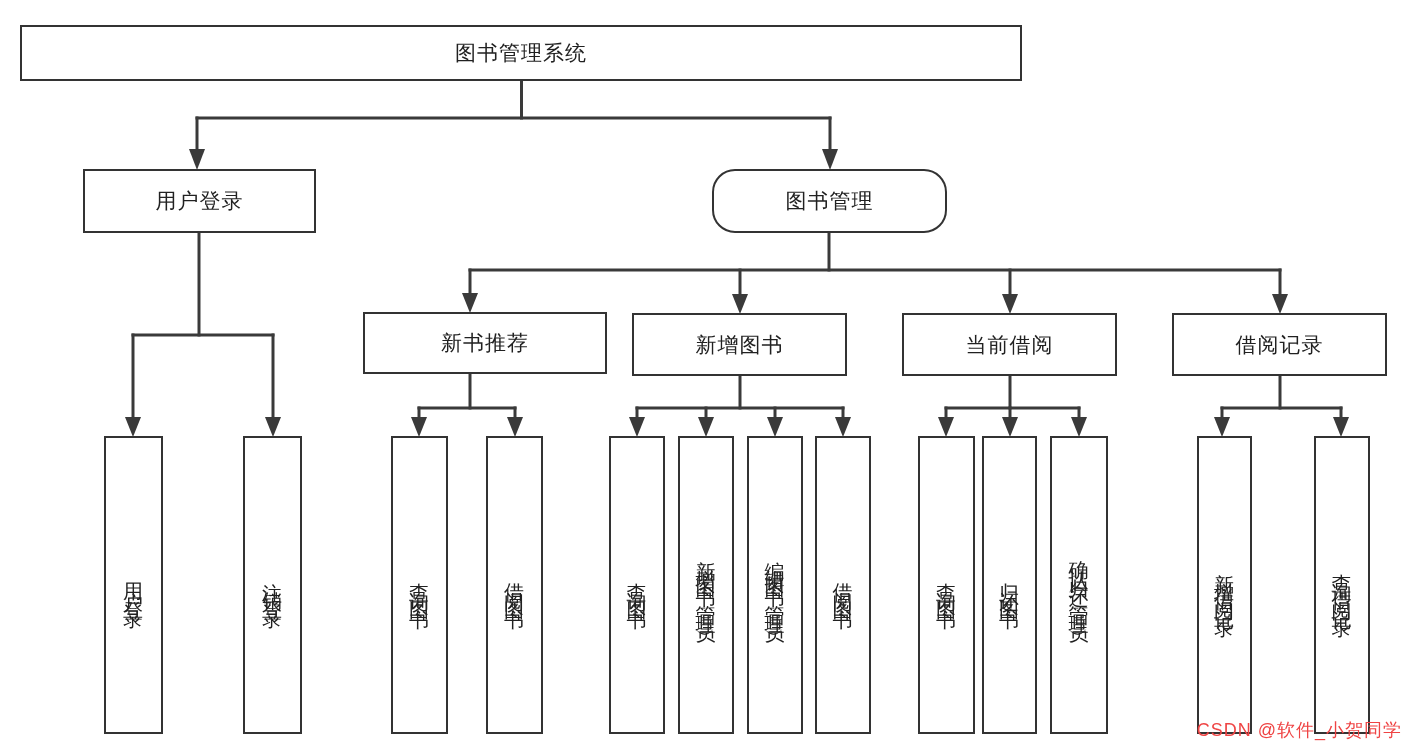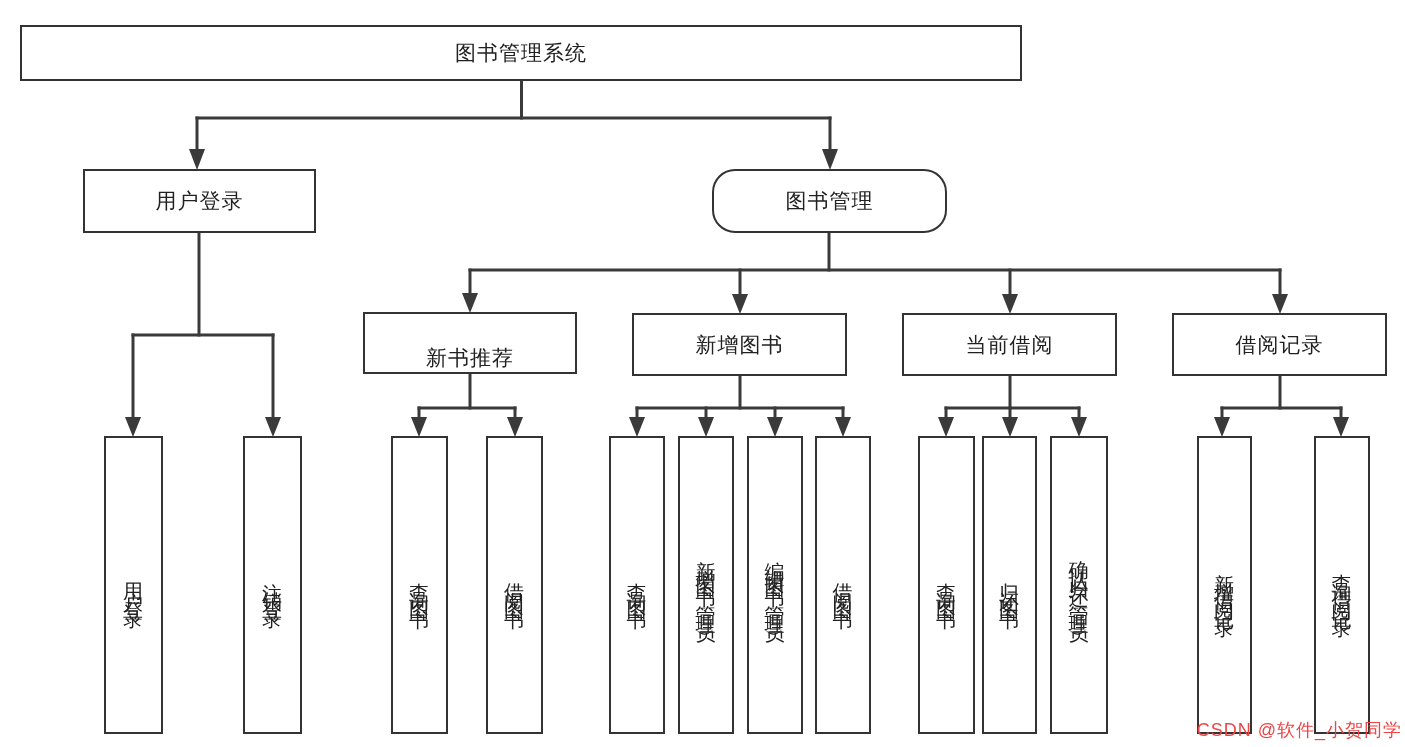--- a/index.html
+++ b/index.html
@@ -125,21 +125,21 @@
     <span>图书管理系统</span>
   </div>
 
   <div class="node hnode" style="left:83px;top:169px;width:233px;height:64px;">
     <span>用户登录</span>
   </div>
   <div class="node hnode" style="left:712px;top:169px;width:235px;height:64px;border-radius:23px;">
     <span>图书管理</span>
   </div>
 
-  <div class="node hnode" style="left:363px;top:312px;width:214px;height:62px;align-items:flex-end;">
+  <div class="node hnode" style="left:363px;top:312px;width:244px;height:62px;">
     <span>新书推荐</span>
   </div>
   <div class="node hnode" style="left:632px;top:313px;width:215px;height:63px;">
     <span>新增图书</span>
   </div>
   <div class="node hnode" style="left:902px;top:313px;width:215px;height:63px;">
     <span>当前借阅</span>
   </div>
   <div class="node hnode" style="left:1172px;top:313px;width:215px;height:63px;">
     <span>借阅记录</span>

